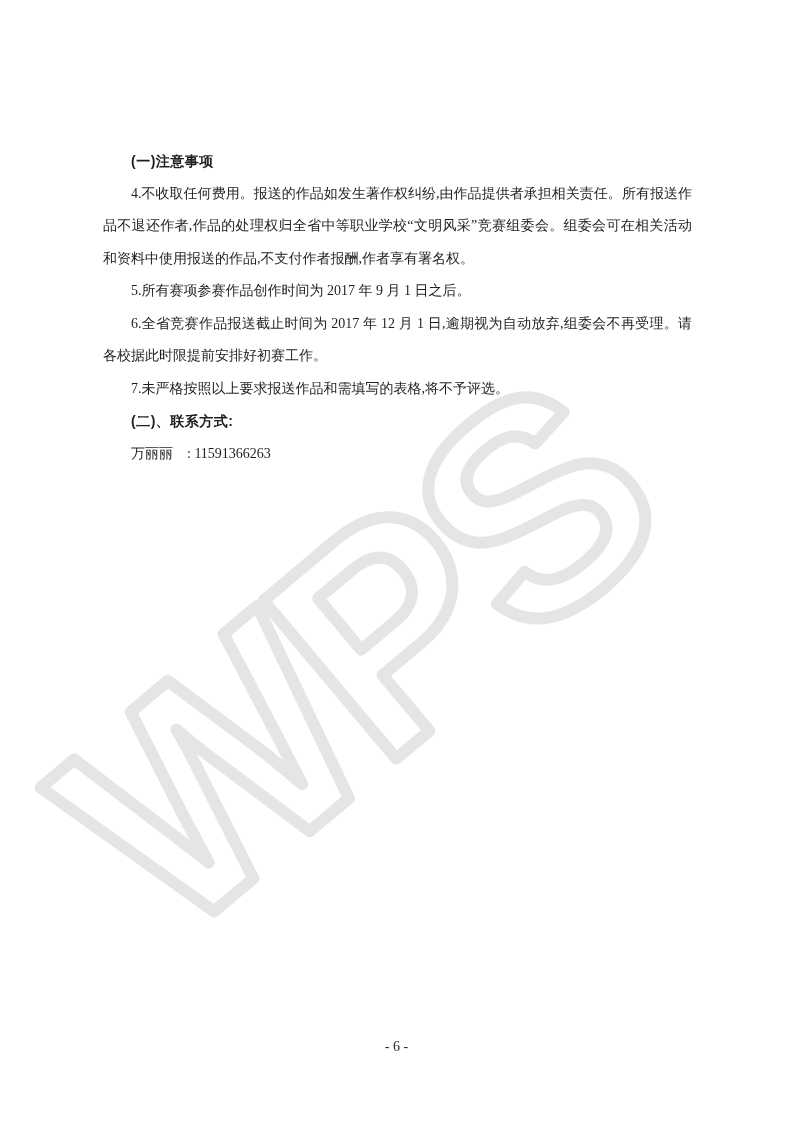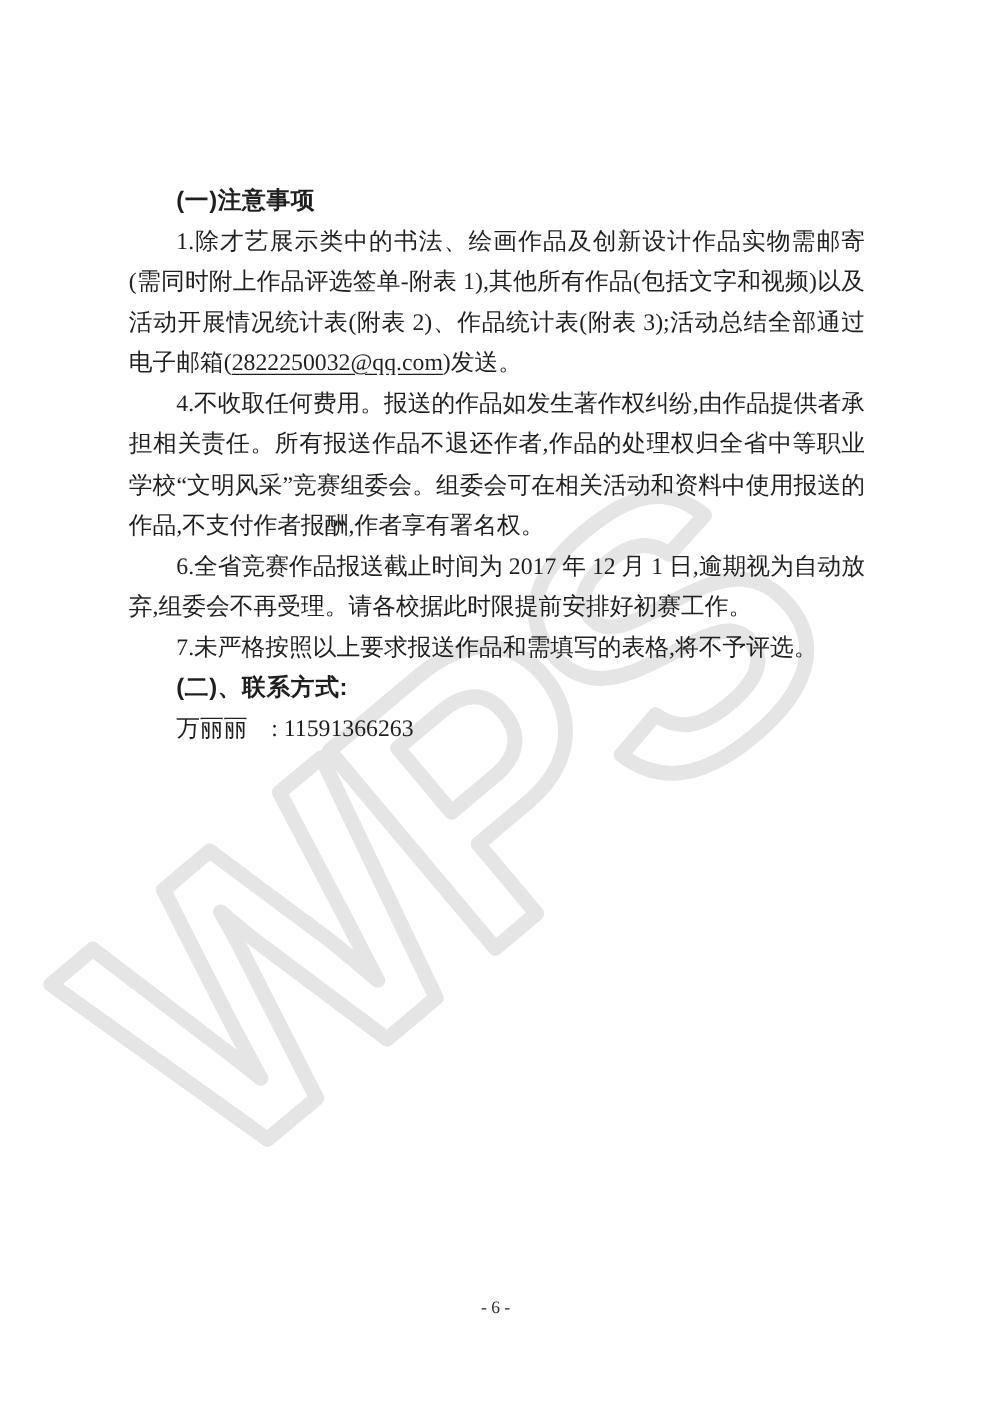--- a/index.html
+++ b/index.html
@@ -25,21 +25,21 @@
     pointer-events: none;
   }
   .content {
     position: absolute;
     left: 103px;
     top: 145px;
     width: 589px;
   }
   .para {
     margin: 0;
-    font-size: 19px;
+    font-size: 14px;
     line-height: 32.5px;
     text-align: justify;
     text-justify: inter-ideograph;
     text-indent: 2em;
     word-break: normal;
     overflow-wrap: break-word;
   }
   .para.heading {
     font-family: "Liberation Sans", "DejaVu Sans", sans-serif;
     font-weight: 700;
@@ -65,22 +65,22 @@
 <body>
 
 <div class="page">
 
   <svg class="watermark" width="940" height="420" viewBox="0 0 940 420" aria-hidden="true">
     <text x="470" y="305" text-anchor="middle" font-family="Liberation Sans, DejaVu Sans, sans-serif" font-size="300" font-weight="bold" letter-spacing="-12" fill="none" stroke-width="12" stroke-linejoin="round" stroke="#e5e5e5">WPS</text>
   </svg>
 
   <main class="content">
       <p class="para heading"><span>(一)注意事项</span></p>
-      <p class="para"><span>1.除才艺展示类中的书法、绘画作品及创新设计作品实物需邮寄(需同时附上作品评选签单-附表 1),其他所有作品(包括文字和视频)以及活动开展情况统计表(附表 2)、作品统计表(附表 3);活动总结全部通过电子邮箱(</span><span class="underline">2822250032@qq.com</span><span>)发送。</span></p>
       <p class="para"><span>4.不收取任何费用。报送的作品如发生著作权纠纷,由作品提供者承担相关责任。所有报送作品不退还作者,作品的处理权归全省中等职业学校“文明风采”竞赛组委会。组委会可在相关活动和资料中使用报送的作品,不支付作者报酬,作者享有署名权。</span></p>
+      <p class="para"><span>5.所有赛项参赛作品创作时间为 2017 年 9 月 1 日之后。</span></p>
       <p class="para"><span>6.全省竞赛作品报送截止时间为 2017 年 12 月 1 日,逾期视为自动放弃,组委会不再受理。请各校据此时限提前安排好初赛工作。</span></p>
       <p class="para"><span>7.未严格按照以上要求报送作品和需填写的表格,将不予评选。</span></p>
       <p class="para heading"><span>(二)、联系方式:</span></p>
       <p class="para"><span>万丽丽　: 11591366263</span></p>
     </main>
 
   <div class="page-number">- 6 -</div>
 
 </div>
 

